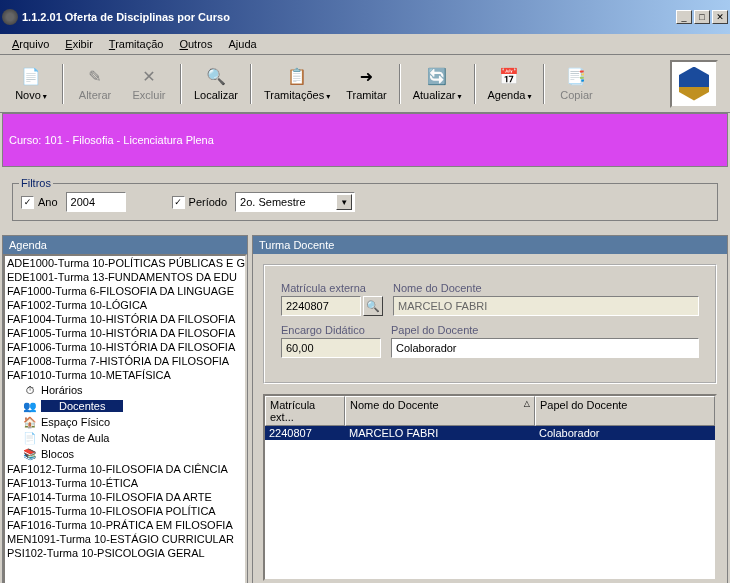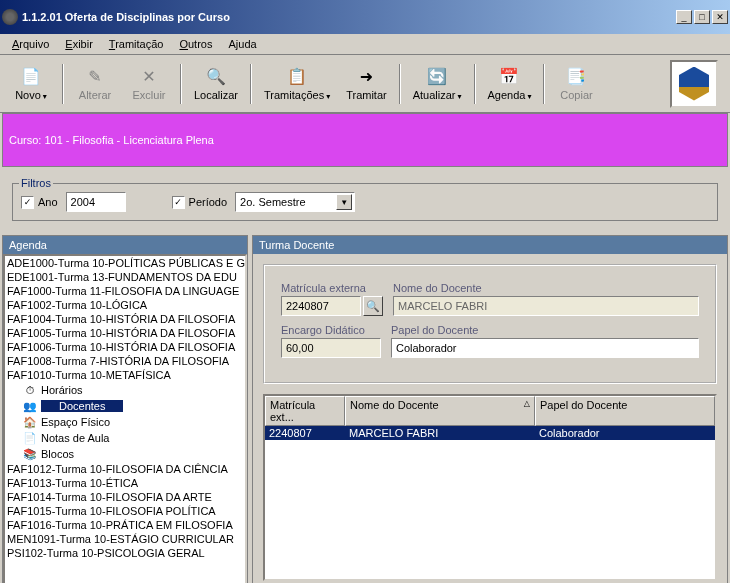--- a/index.html
+++ b/index.html
@@ -155,21 +155,21 @@
   </div>
 </div>
 
 <div class="main">
 
   <div class="left-panel">
     <div class="panel-hdr">Agenda</div>
     <div class="tree">
       <div class="item">ADE1000-Turma 10-POLÍTICAS PÚBLICAS E G</div>
       <div class="item">EDE1001-Turma 13-FUNDAMENTOS DA EDU</div>
-      <div class="item">FAF1000-Turma 11-FILOSOFIA DA LINGUAGE</div>
+      <div class="item">FAF1000-Turma 6-FILOSOFIA DA LINGUAGE</div>
       <div class="item">FAF1002-Turma 10-LÓGICA</div>
       <div class="item">FAF1004-Turma 10-HISTÓRIA DA FILOSOFIA</div>
       <div class="item">FAF1005-Turma 10-HISTÓRIA DA FILOSOFIA</div>
       <div class="item">FAF1006-Turma 10-HISTÓRIA DA FILOSOFIA</div>
       <div class="item">FAF1008-Turma 7-HISTÓRIA DA FILOSOFIA</div>
       <div class="item">FAF1010-Turma 10-METAFÍSICA</div>
       <div class="subitem">
           <span class="ico">⏱</span>
           <span class="txt">Horários</span>
         </div>

